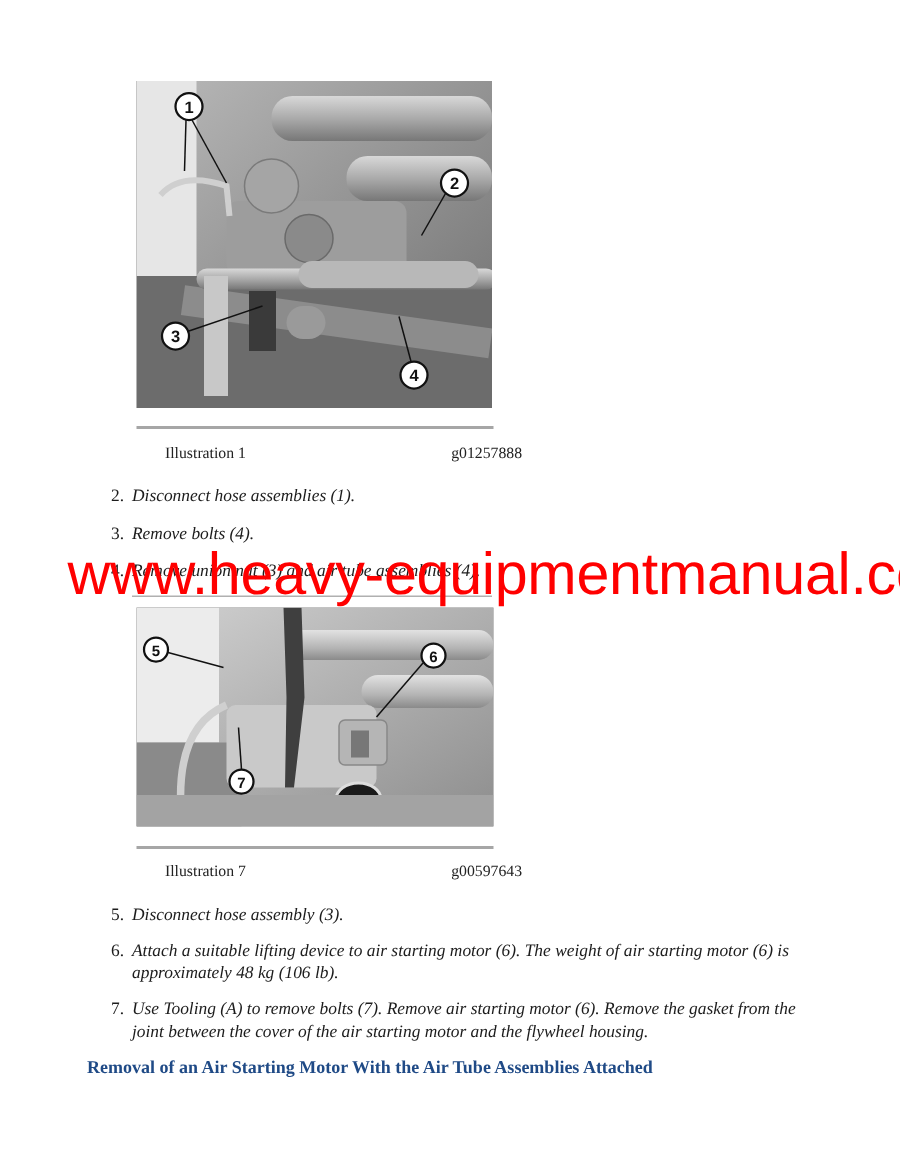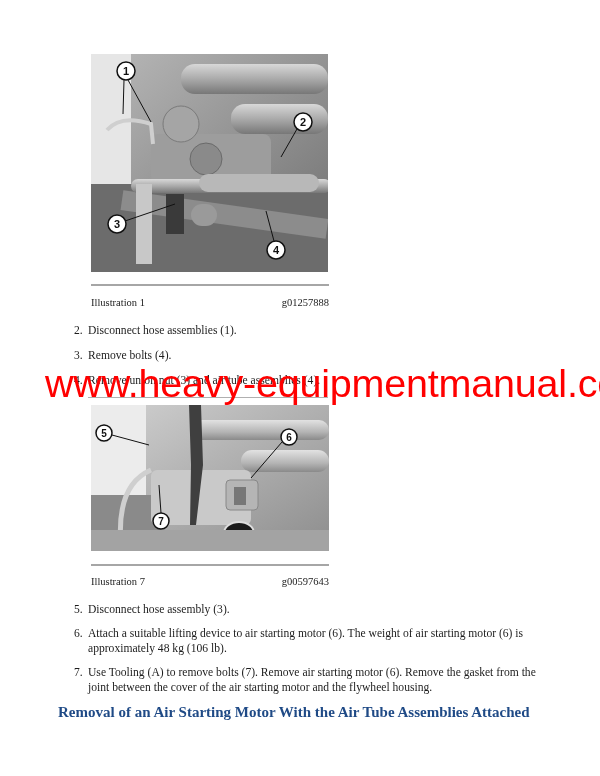--- a/index.html
+++ b/index.html
@@ -18,54 +18,55 @@
     height: 2px;
     background: #a6a6a6;
   }
 
   .caption {
     position: absolute;
     font-size: 10.5px;
     color: #222;
     display: flex;
     justify-content: space-between;
+    margin-left: 19px;
   }
 
   .step {
     position: absolute;
     left: 74px;
     font-size: 11.6px;
     line-height: 15px;
     color: #1c1c1c;
     display: flex;
     width: 480px;
   }
   .step .num { width: 14px; flex: 0 0 14px; }
-  .step .txt { flex: 1; }
+  .step .txt { flex: 1; font-style: italic; }
 
   .watermark {
     position: absolute;
     left: 45px;
     top: 364px;
     font-family: "Liberation Sans", "DejaVu Sans", sans-serif;
     font-size: 39.5px;
     color: #ff0000;
     letter-spacing: -0.2px;
     white-space: nowrap;
     line-height: 1;
     z-index: 5;
   }
 
   .section-heading {
     position: absolute;
     left: 58px;
     top: 704px;
     font-family: "Liberation Serif", "DejaVu Serif", serif;
     font-weight: bold;
-    font-size: 15px;
+    font-size: 12px;
     color: #1f4a86;
     white-space: nowrap;
   }
 
   .callout text { font-family: "Liberation Sans", "DejaVu Sans", sans-serif; font-weight: bold; }
 </style>
 </head>
 <body>
 
 <div class="photo" style="left:91px; top:54px; width:237px; height:218px;">

